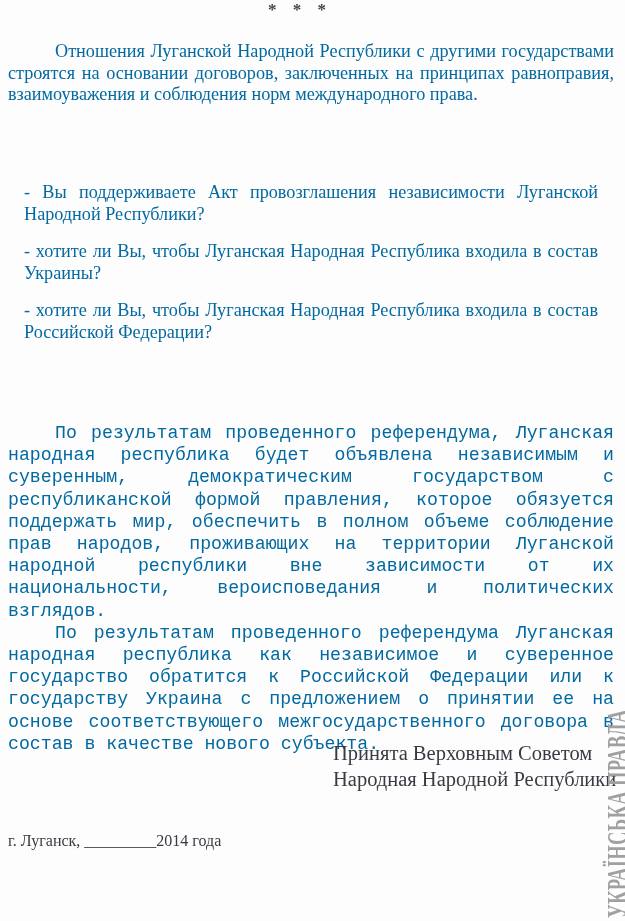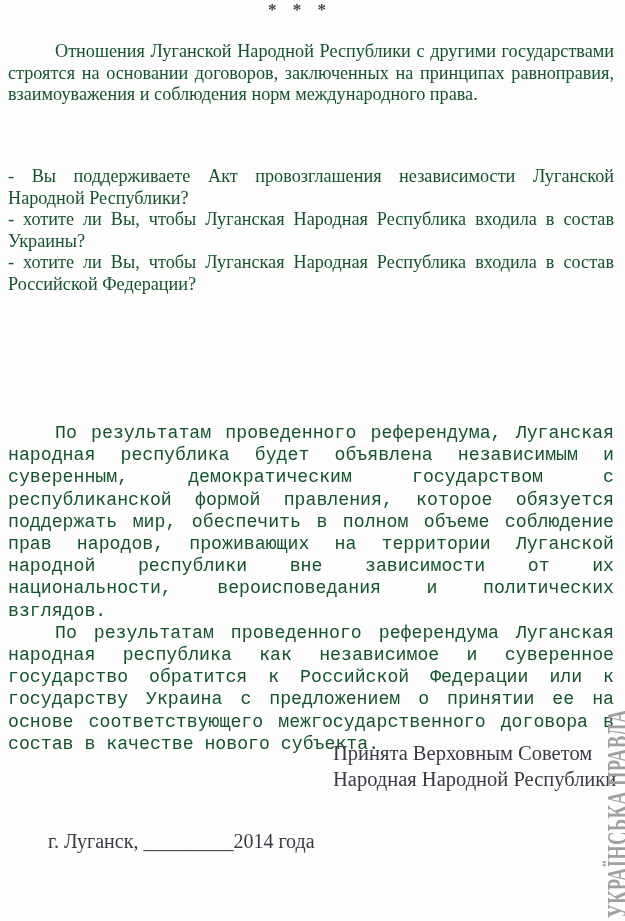--- a/index.html
+++ b/index.html
@@ -25,44 +25,43 @@
     letter-spacing: 1px;
     color: #44444c;
   }
   .bodytext {
     position: absolute;
     left: 8px;
     width: 606px;
     font-size: 18.2px;
     line-height: 21.6px;
     text-align: justify;
-    color: #14532d;
+    color: #0369a1;
   }
   .p1 { top: 41px; }
   .p2block { top: 166px; }
   .p34block { top: 422px; line-height: 22.2px; font-family: Liberation Mono, monospace; }
   .indent { text-indent: 47px; }
-  .question { text-indent: 0; margin: 0; }
+  .question { text-indent: 0; margin: 16px; }
   .signature {
     position: absolute;
     top: 740px; left: 333px;
     font-size: 20.5px;
     line-height: 26px;
     text-align: left;
     color: #3a3a42;
     white-space: nowrap;
   }
   .place-date {
     position: absolute;
     top: 830px; left: 8px;
-    font-size: 20px;
+    font-size: 16px;
     line-height: 22px;
     color: #3a3a42;
     white-space: nowrap;
-    margin-left: 40px;
   }
   .watermark {
     position: absolute;
     left: 600px; top: 918px;
     width: 222px; height: 25px;
     transform-origin: 0 0;
     transform: rotate(-90deg);
     overflow: visible;
     white-space: nowrap;
     pointer-events: none;

